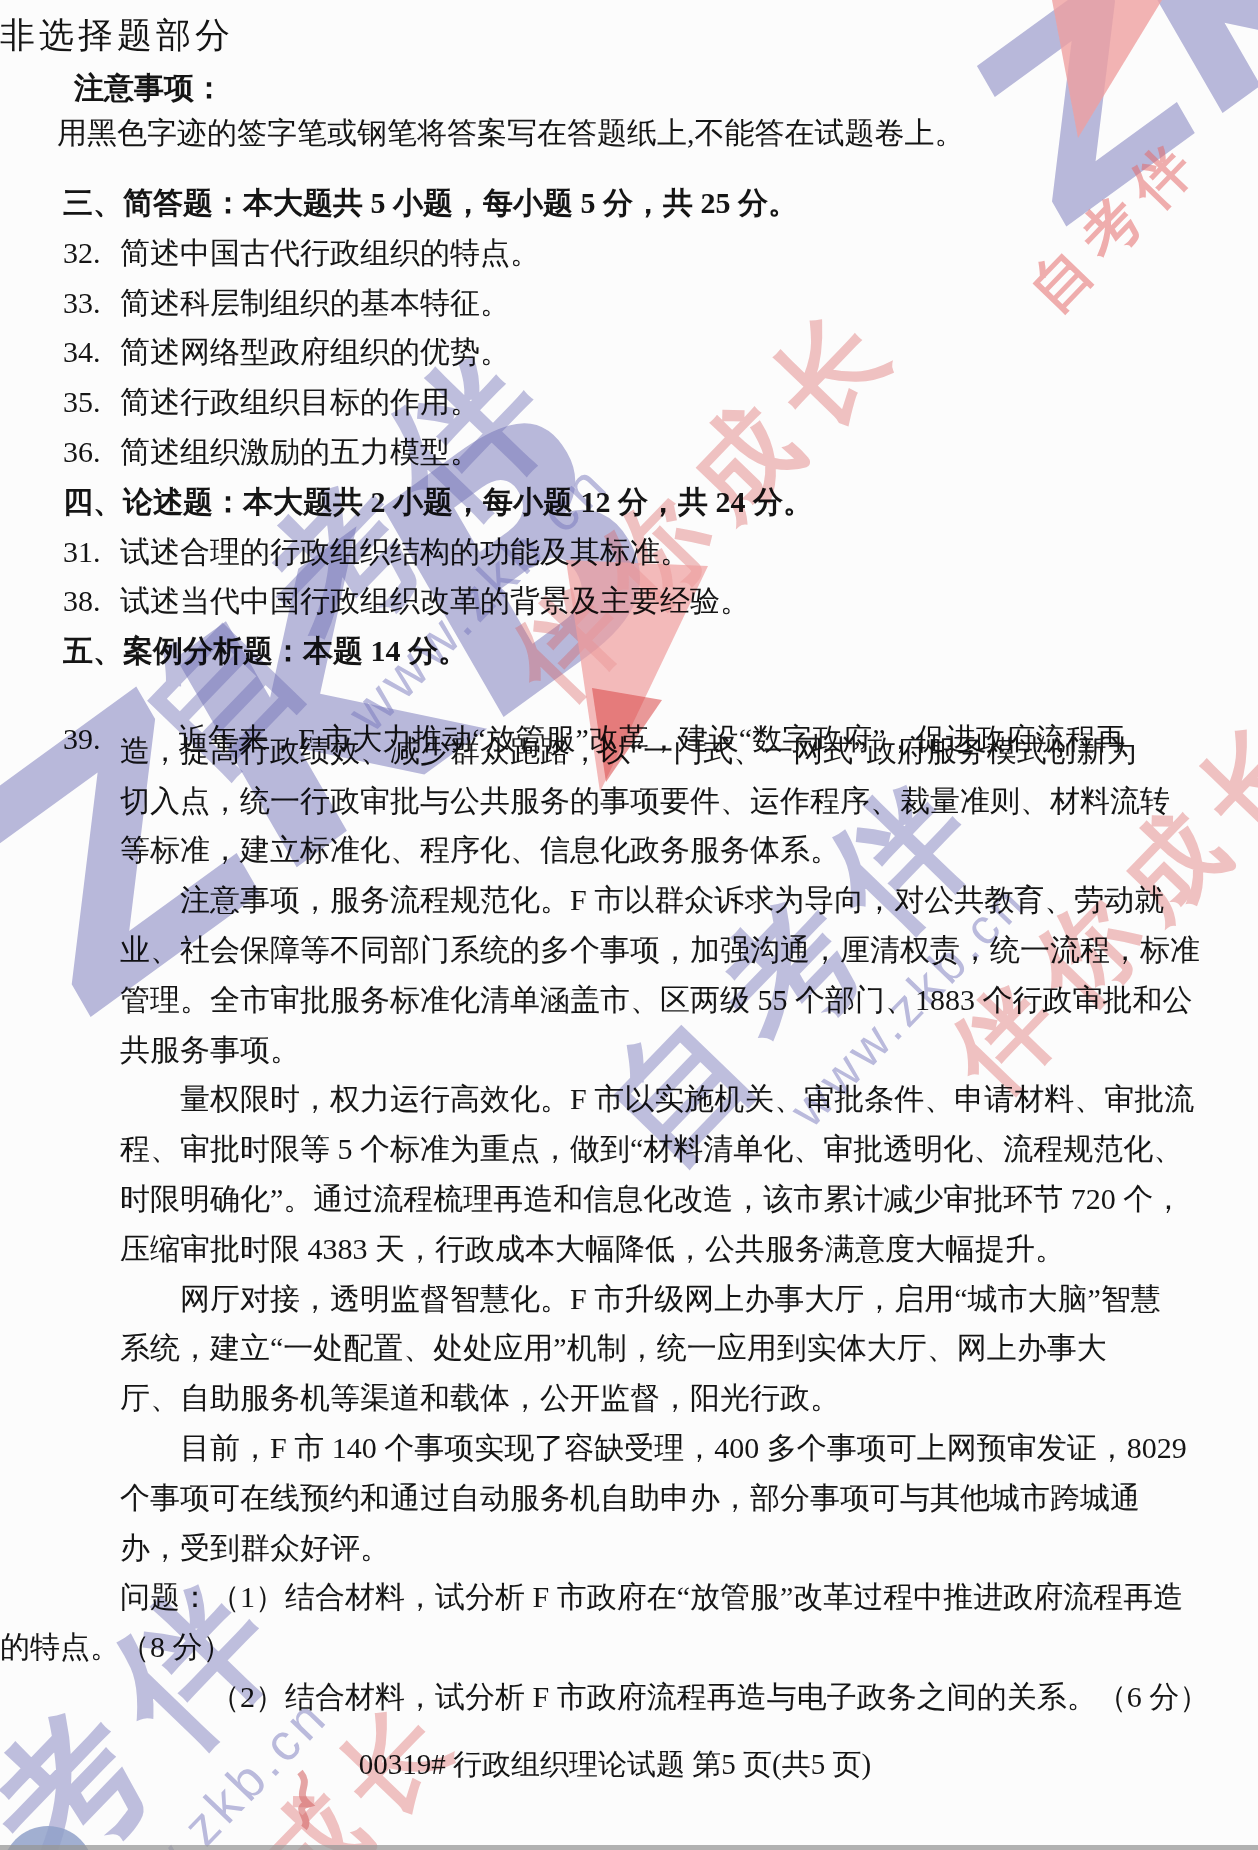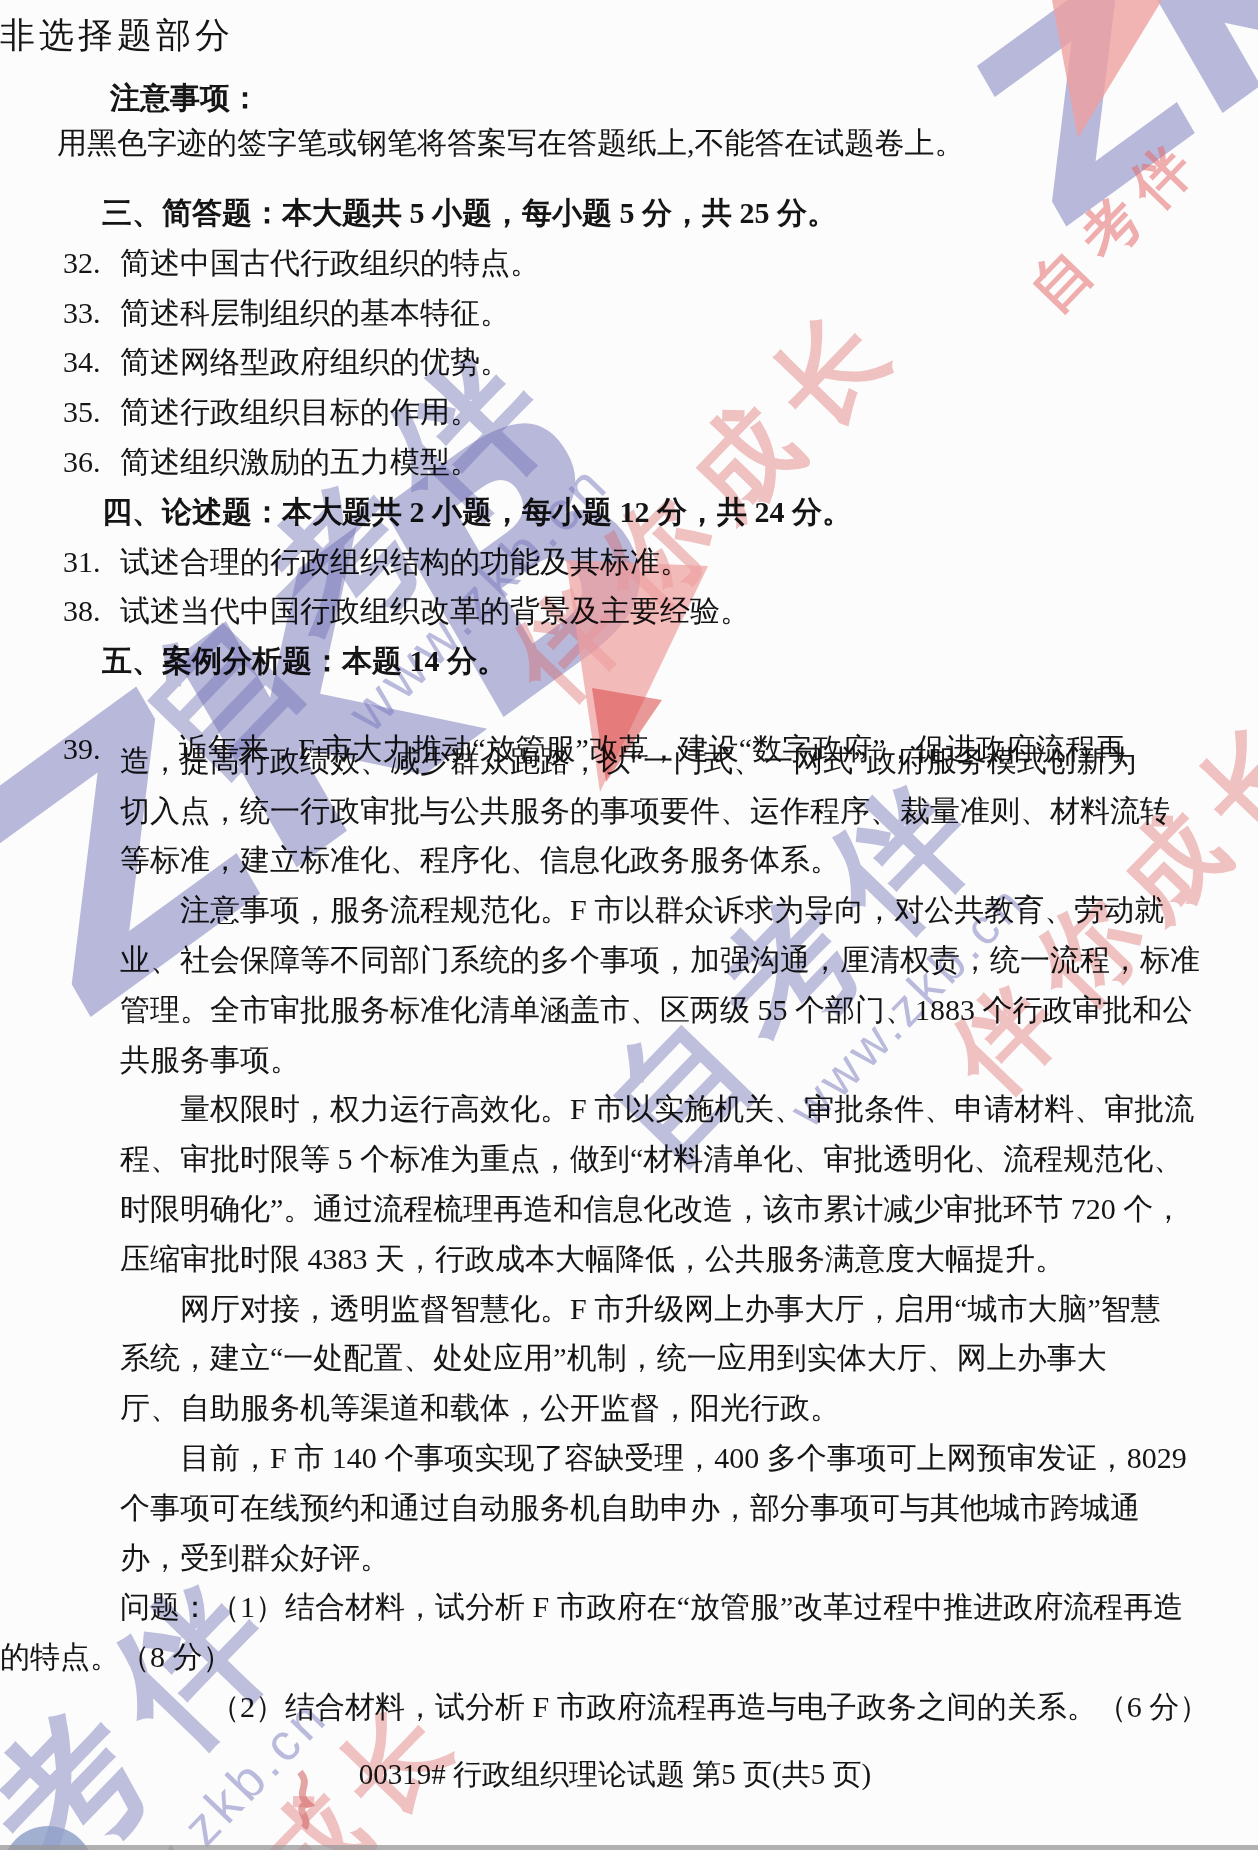--- a/index.html
+++ b/index.html
@@ -11,28 +11,28 @@
     overflow:hidden;
     font-family:"Liberation Serif","DejaVu Serif",serif;
     color:#151515;
   }
   .content{position:absolute;inset:0;z-index:1;}
   .title{
     margin-top:12px;height:48px;line-height:48px;
     text-align:left;font-size:35px;font-weight:normal;letter-spacing:4px;
   }
   .notice-label{
-    margin-top:18px;height:40px;line-height:40px;
-    padding-left:110px;font-size:30px;font-weight:bold;white-space:nowrap;
+    margin-top:8px;height:40px;line-height:40px;
+    padding-left:74px;font-size:30px;font-weight:bold;white-space:nowrap;
   }
   .line{
     height:49.8px;line-height:49.8px;font-size:30px;white-space:nowrap;
   }
   .notice-line{padding-left:57px;height:50px;line-height:50px;}
-  .heading{font-weight:bold;padding-left:85px;margin-left:17px;}
+  .heading{font-weight:bold;padding-left:63px;}
   .mt20{margin-top:20px;}
   .item{padding-left:63px;}
   .item .num{display:inline-block;width:57px;}
   .q39first{padding-left:63px;}
   .q39first .qnum{display:inline-block;width:115px;margin-top:38px;}
   .ind-cont{padding-left:120px;}
   .ind-para{padding-left:180px;}
   .q-line{padding-left:120px;}
   .q1cont{}
   .q2{padding-left:210px;}

